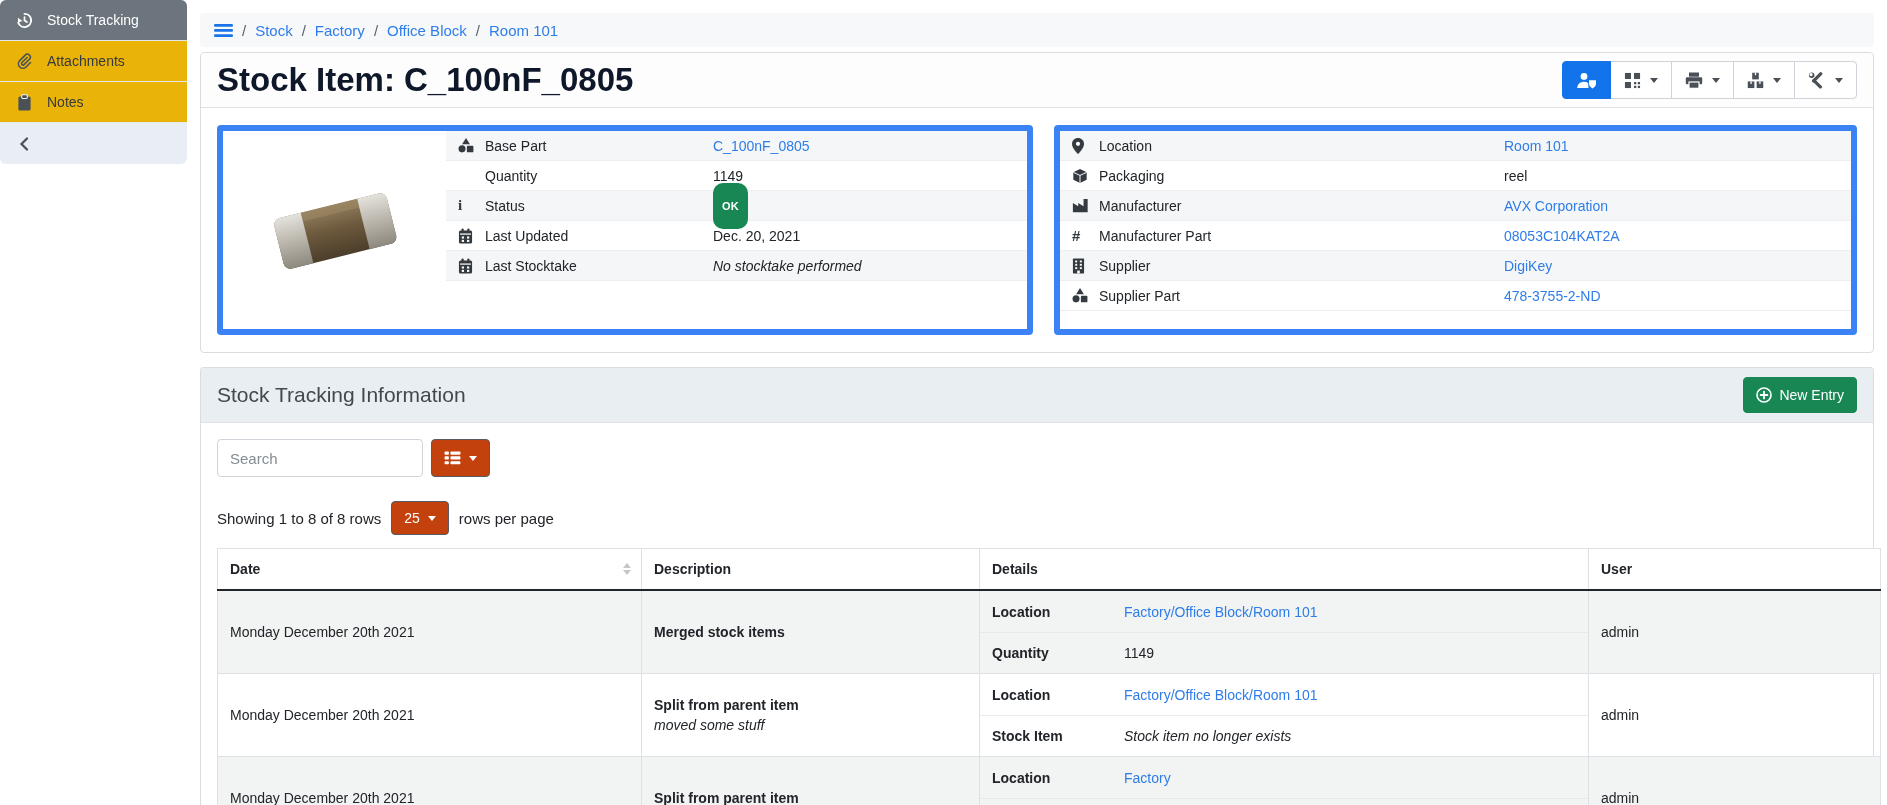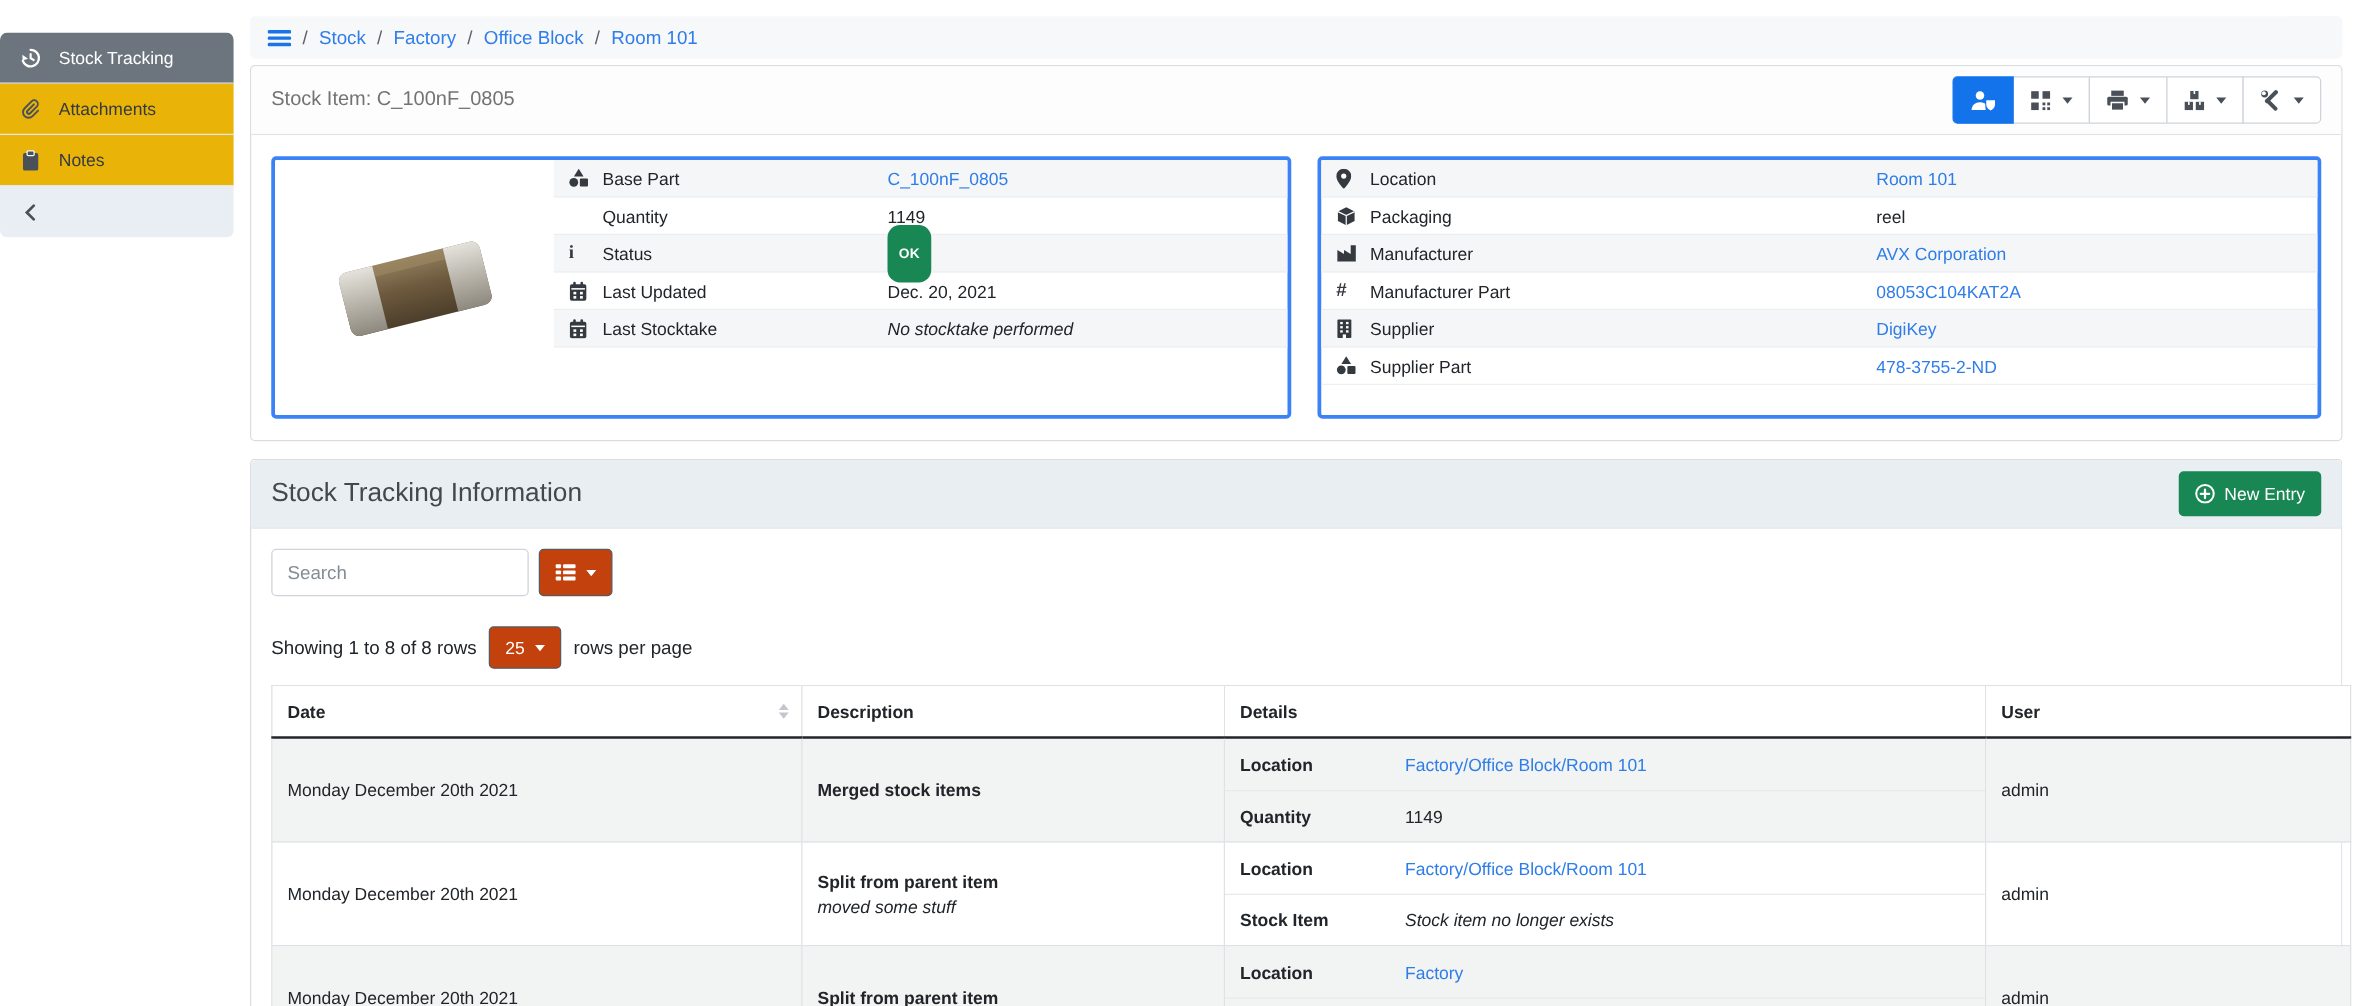--- a/index.html
+++ b/index.html
@@ -3,21 +3,21 @@
 <meta charset="utf-8">
 <style>
   * { box-sizing: border-box; }
   html,body { margin:0; padding:0; }
   body {
     width:1887px; height:805px; overflow:hidden;
     background:#ffffff; color:#212529;
     font-family:"Liberation Sans", sans-serif; font-size:14px;
   }
   
-  .sidebar { position:absolute; left:0; top:26px; width:187px; border-radius:6px; overflow:hidden; }
+  .sidebar { position:absolute; left:0; top:0; width:187px; border-radius:6px; overflow:hidden; }
   .side-item {
     display:flex; align-items:center; gap:13px; height:41px; padding:0 14px;
     background:#eab308; border-bottom:1px solid #e4e8eb; color:#343a40; cursor:pointer;
   }
   .side-item .s-ico { width:20px; display:flex; justify-content:center; color:#495057; }
   .side-item.active { background:#6c757d; color:#fff; }
   .side-item.active .s-ico { color:#fff; }
   .side-collapse { background:#e9eef4; border-bottom:none; }
   
   .main { position:absolute; left:200px; top:0; width:1674px; }
@@ -27,35 +27,35 @@
   }
   .crumb-sep { color:#5a6268; }
   .bc-link { color:#2e7de9; text-decoration:none; cursor:pointer; }
   
   .panel { border:1px solid #d9dde0; border-radius:4px; margin-top:5px; background:#fff; }
   .panel-head {
     display:flex; align-items:center; justify-content:space-between;
     padding:8px 16px; border-bottom:1px solid #dee2e6; background:#fdfdfe;
     border-radius:4px 4px 0 0;
   }
-  .page-title { font-size:16px; color:#737373; font-weight:400; }
+  .page-title { font-size:33px; color:#0f172a; font-weight:700; }
   
   .btn-group { display:flex; }
   .tb-btn {
     height:38px; min-width:48px; padding:0 13px; background:#fff;
     border:1px solid #ced4da; display:flex; align-items:center; gap:9px;
     color:#495057; cursor:pointer; margin-left:-1px;
   }
   .tb-btn:first-child { margin-left:0; border-radius:4px 0 0 4px; }
   .tb-btn:last-child { border-radius:0 4px 4px 0; }
   .tb-btn.primary { background:#1273eb; border-color:#1273eb; color:#fff; z-index:1; }
   .caret { width:0; height:0; border-left:4px solid transparent; border-right:4px solid transparent; border-top:5px solid currentColor; }
   
   .detail-wrap { display:flex; gap:21px; padding:17px 16px 17px 16px; }
-  .detail-card { border:3px solid #3b82f6; border-radius:4px; height:210px; overflow:hidden; background:#fff; }
+  .detail-card { border:6px solid #3b82f6; border-radius:4px; height:210px; overflow:hidden; background:#fff; }
   .card-left { width:816px; display:flex; }
   .card-right { flex:1; }
   .thumb-zone { width:223px; display:flex; align-items:center; justify-content:center; }
   .dtable { flex:1; }
   .drow { display:flex; align-items:center; height:30px; padding:0 12px; border-bottom:1px solid #eceef0; }
   .drow.striped { background:#f5f6f7; }
   .d-ico { width:27px; color:#343a40; display:flex; justify-content:flex-start; font-weight:bold; }
   .d-label { color:#212529; }
   .card-left .d-label { width:228px; }
   .card-right .d-label { width:405px; }

